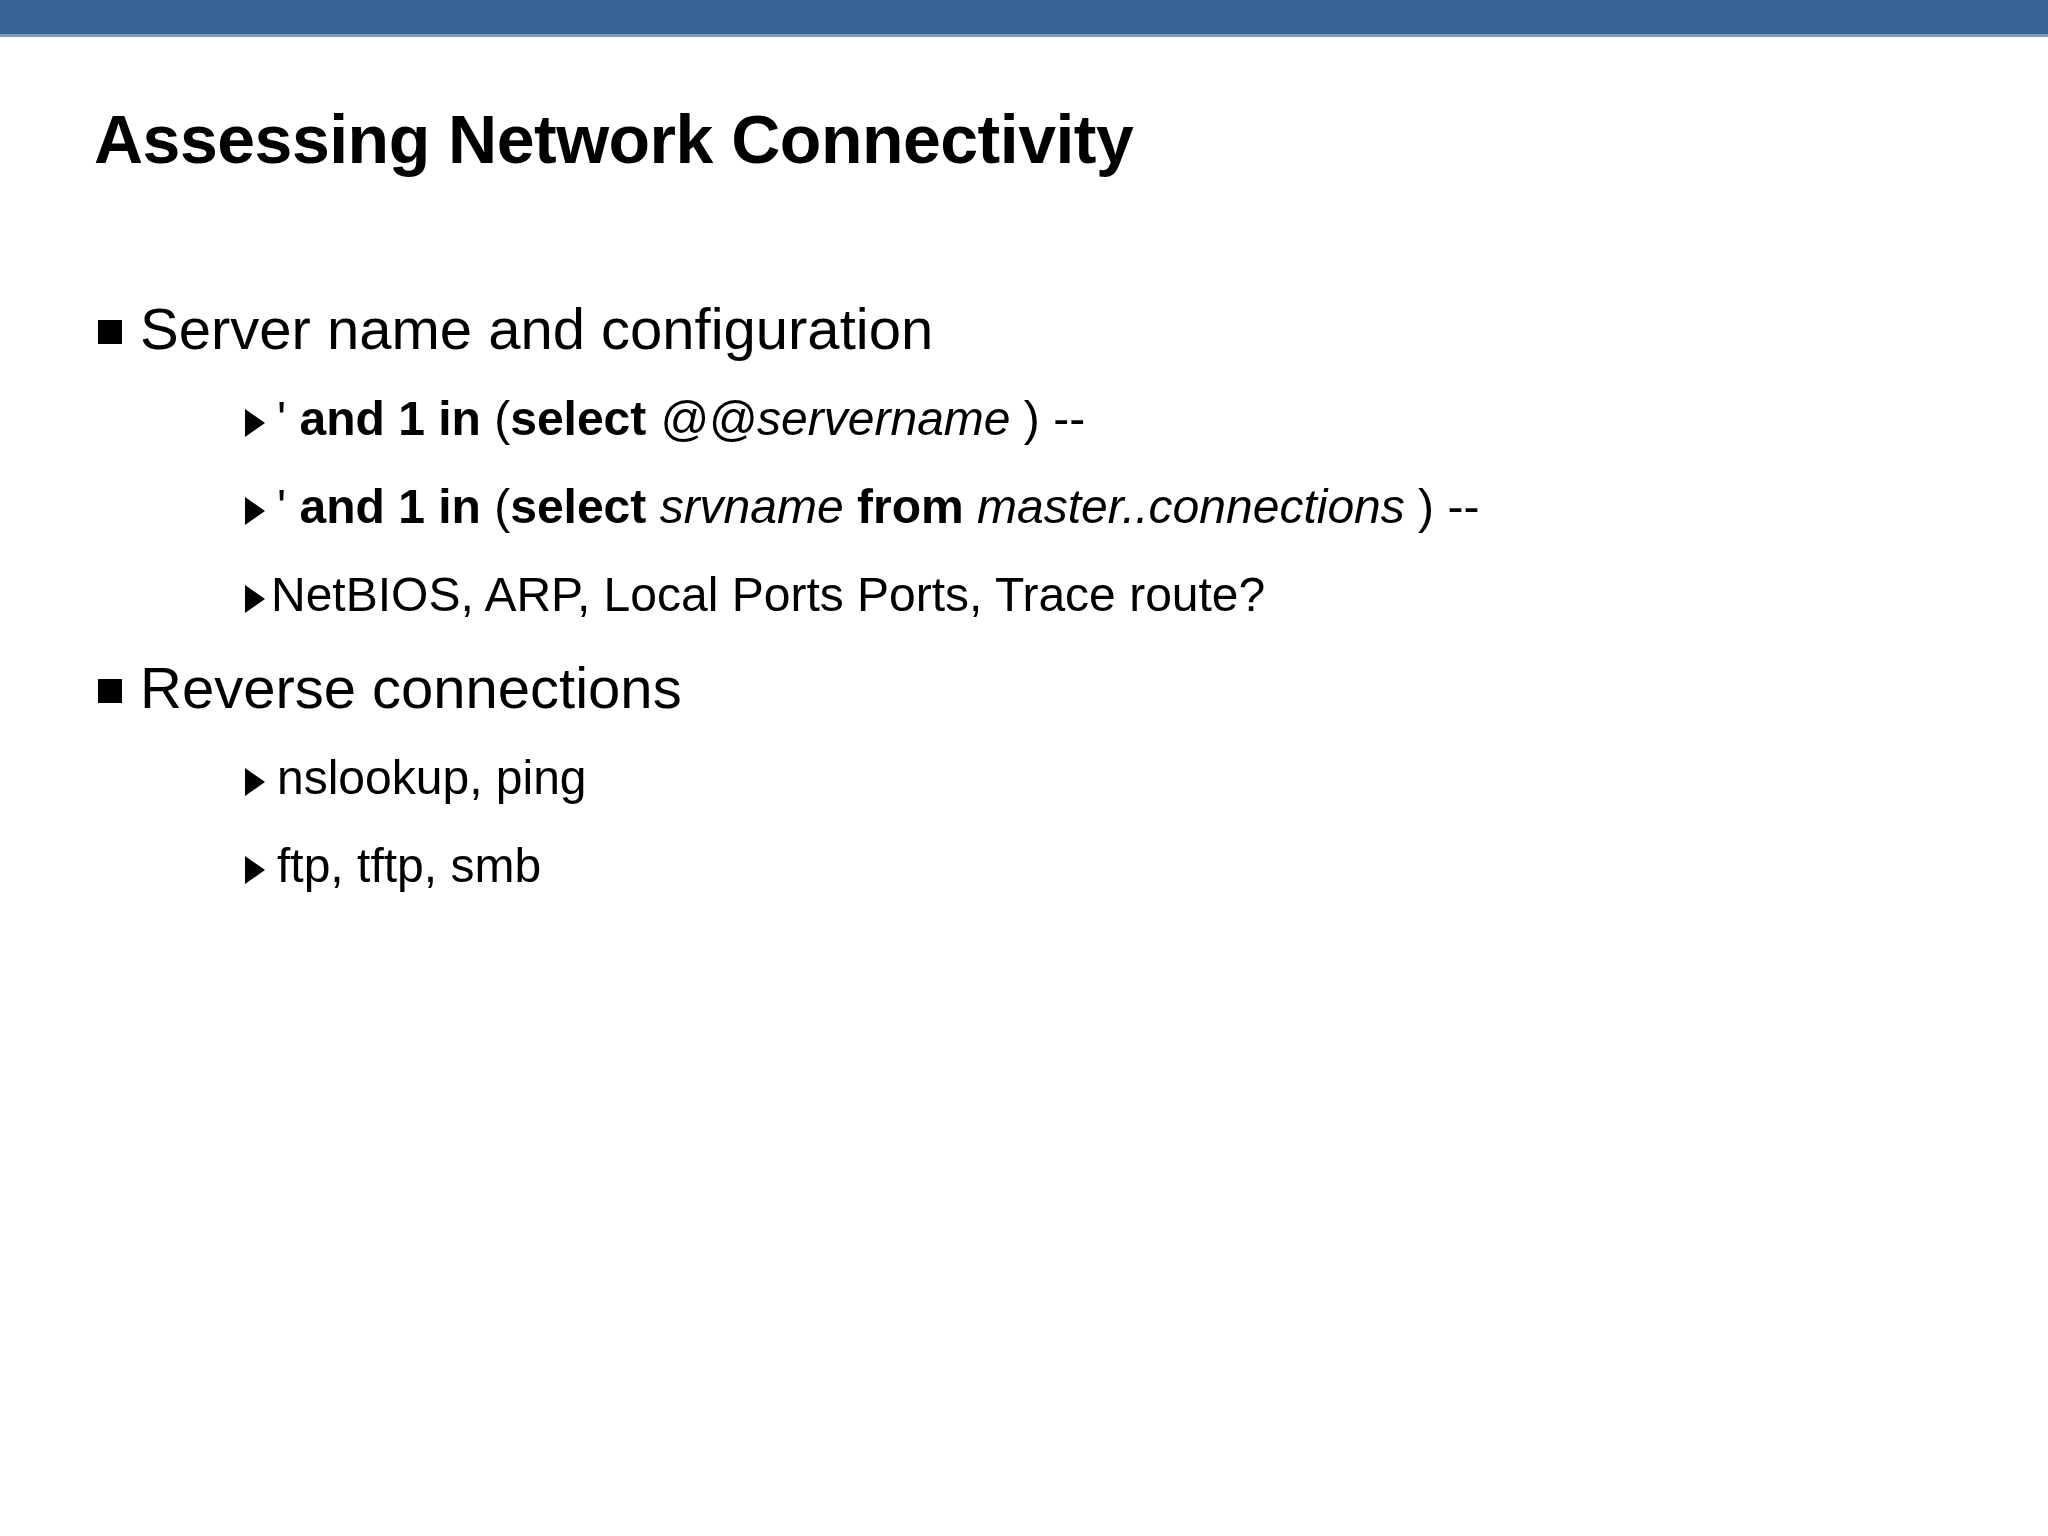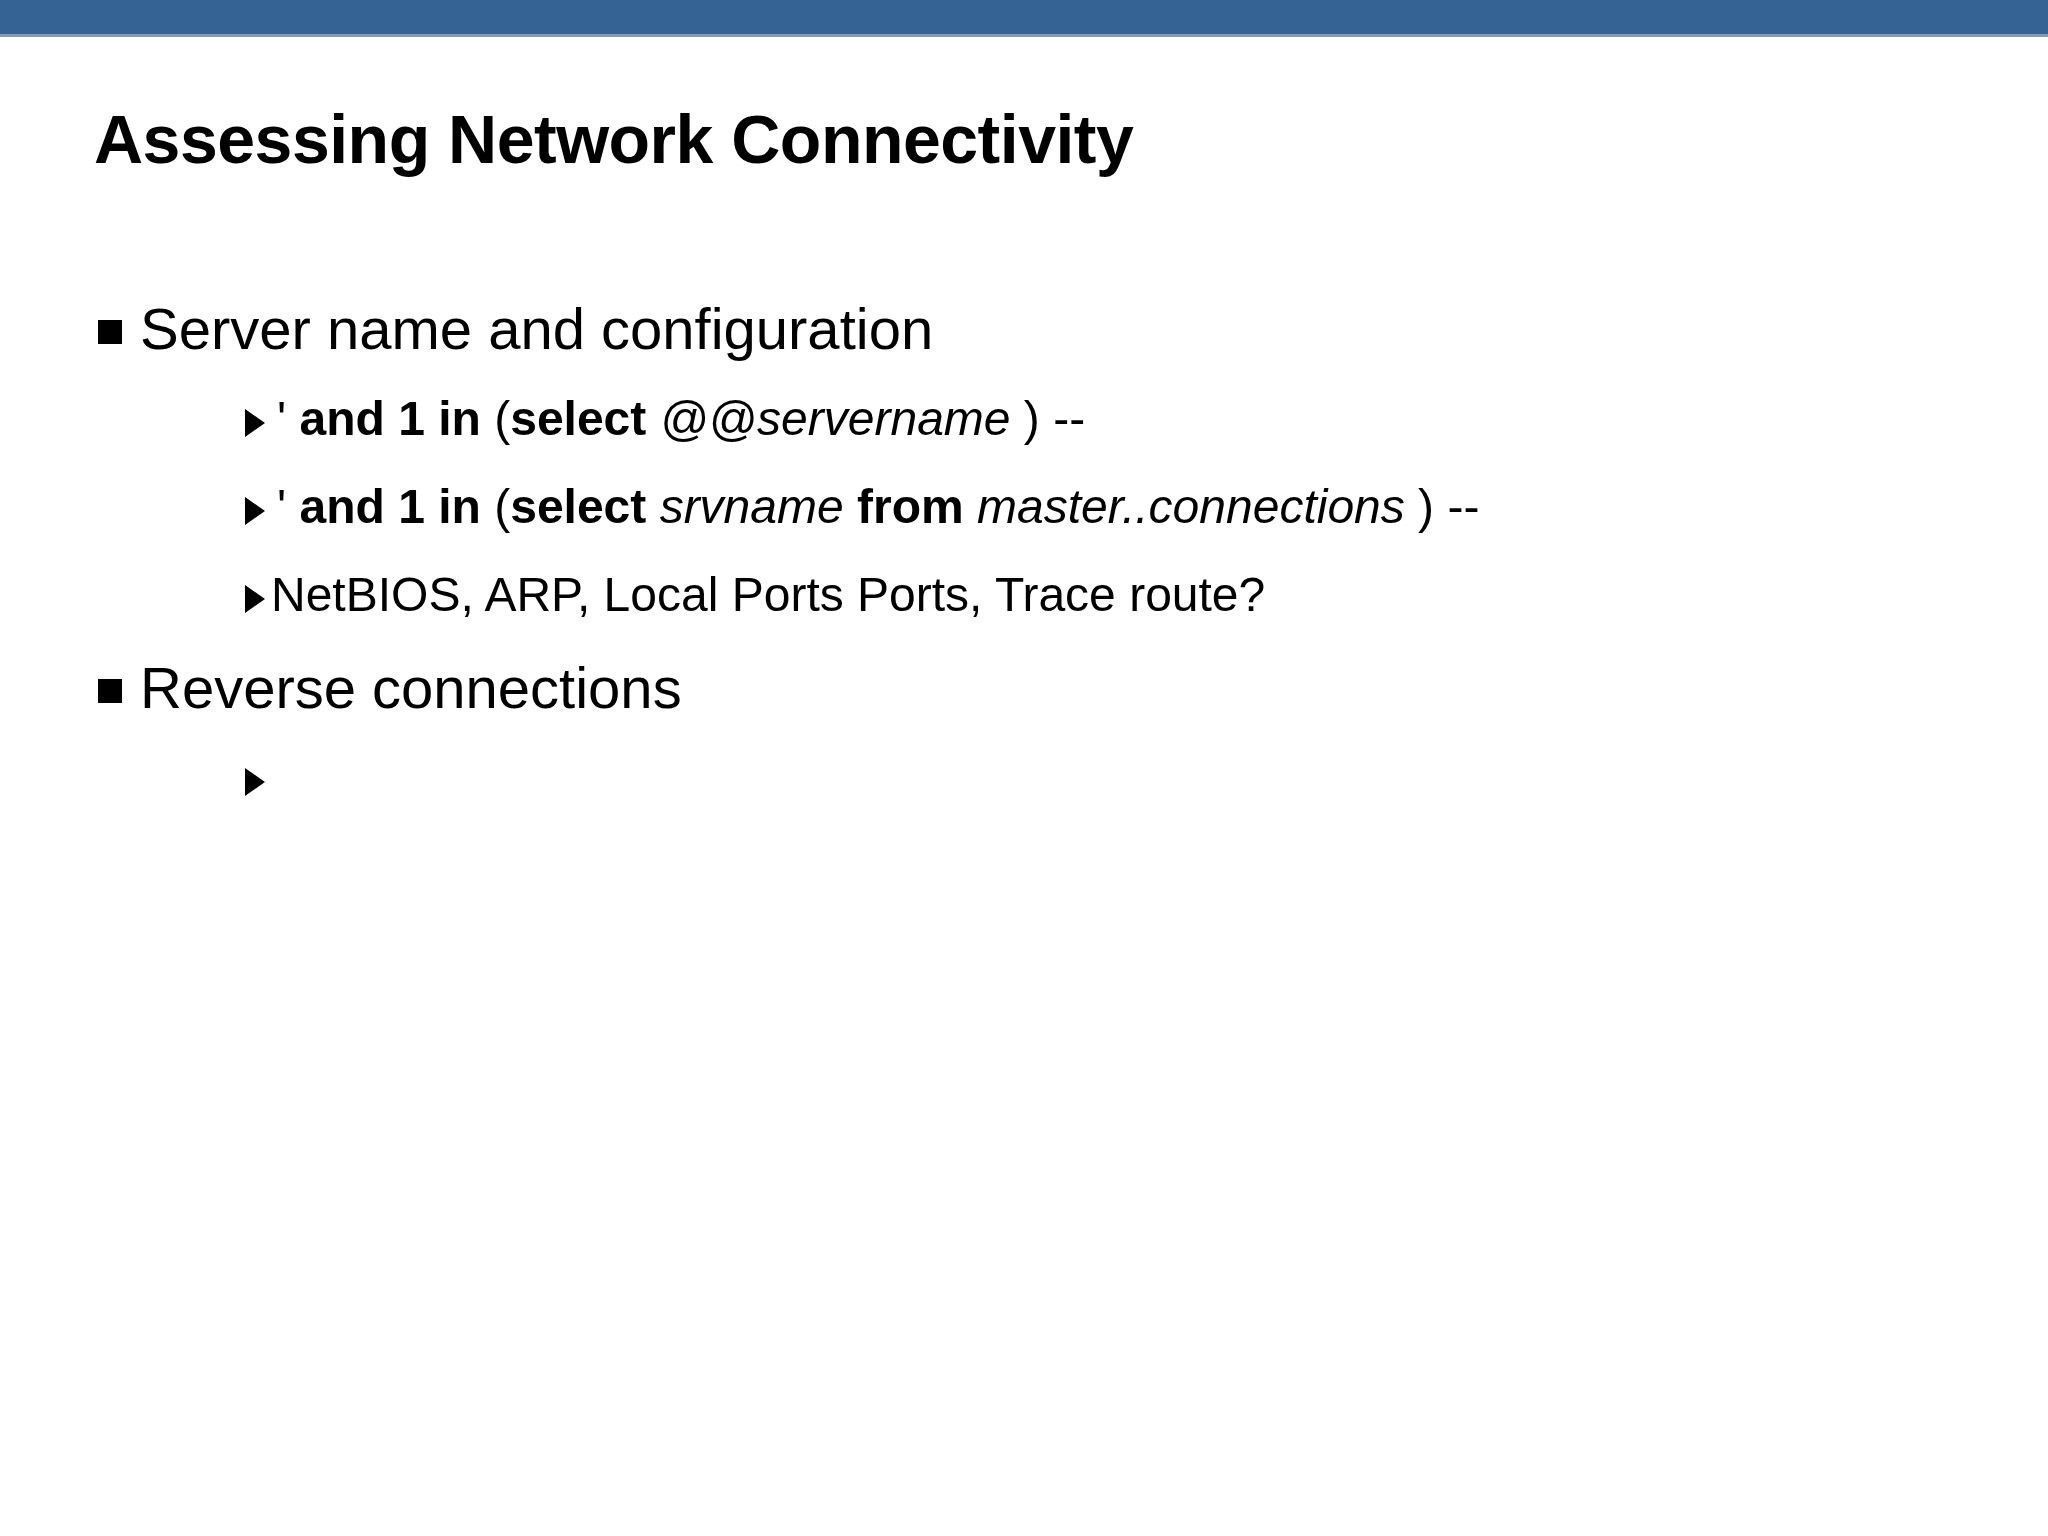--- a/index.html
+++ b/index.html
@@ -154,20 +154,25 @@
       <div class="l2 tight">
         <span class="tri"></span>
         <span class="txt"><span>NetBIOS, ARP, Local Ports Ports, Trace route?</span></span>
       </div>
       <div class="l1">
         <span class="sq"></span>
         <span class="txt">Reverse connections</span>
       </div>
       <div class="l2">
         <span class="tri"></span>
+        <span class="txt"><span>nslookup, ping</span></span>
+      </div>
+      <div class="l2">
+        <span class="tri"></span>
+        <span class="txt"><span>ftp, tftp, smb</span></span>
       </div>
     </div>
 
   <div class="footer">
     
     
     
   </div>
 
   <div class="bar-bottom-hairline"></div>

